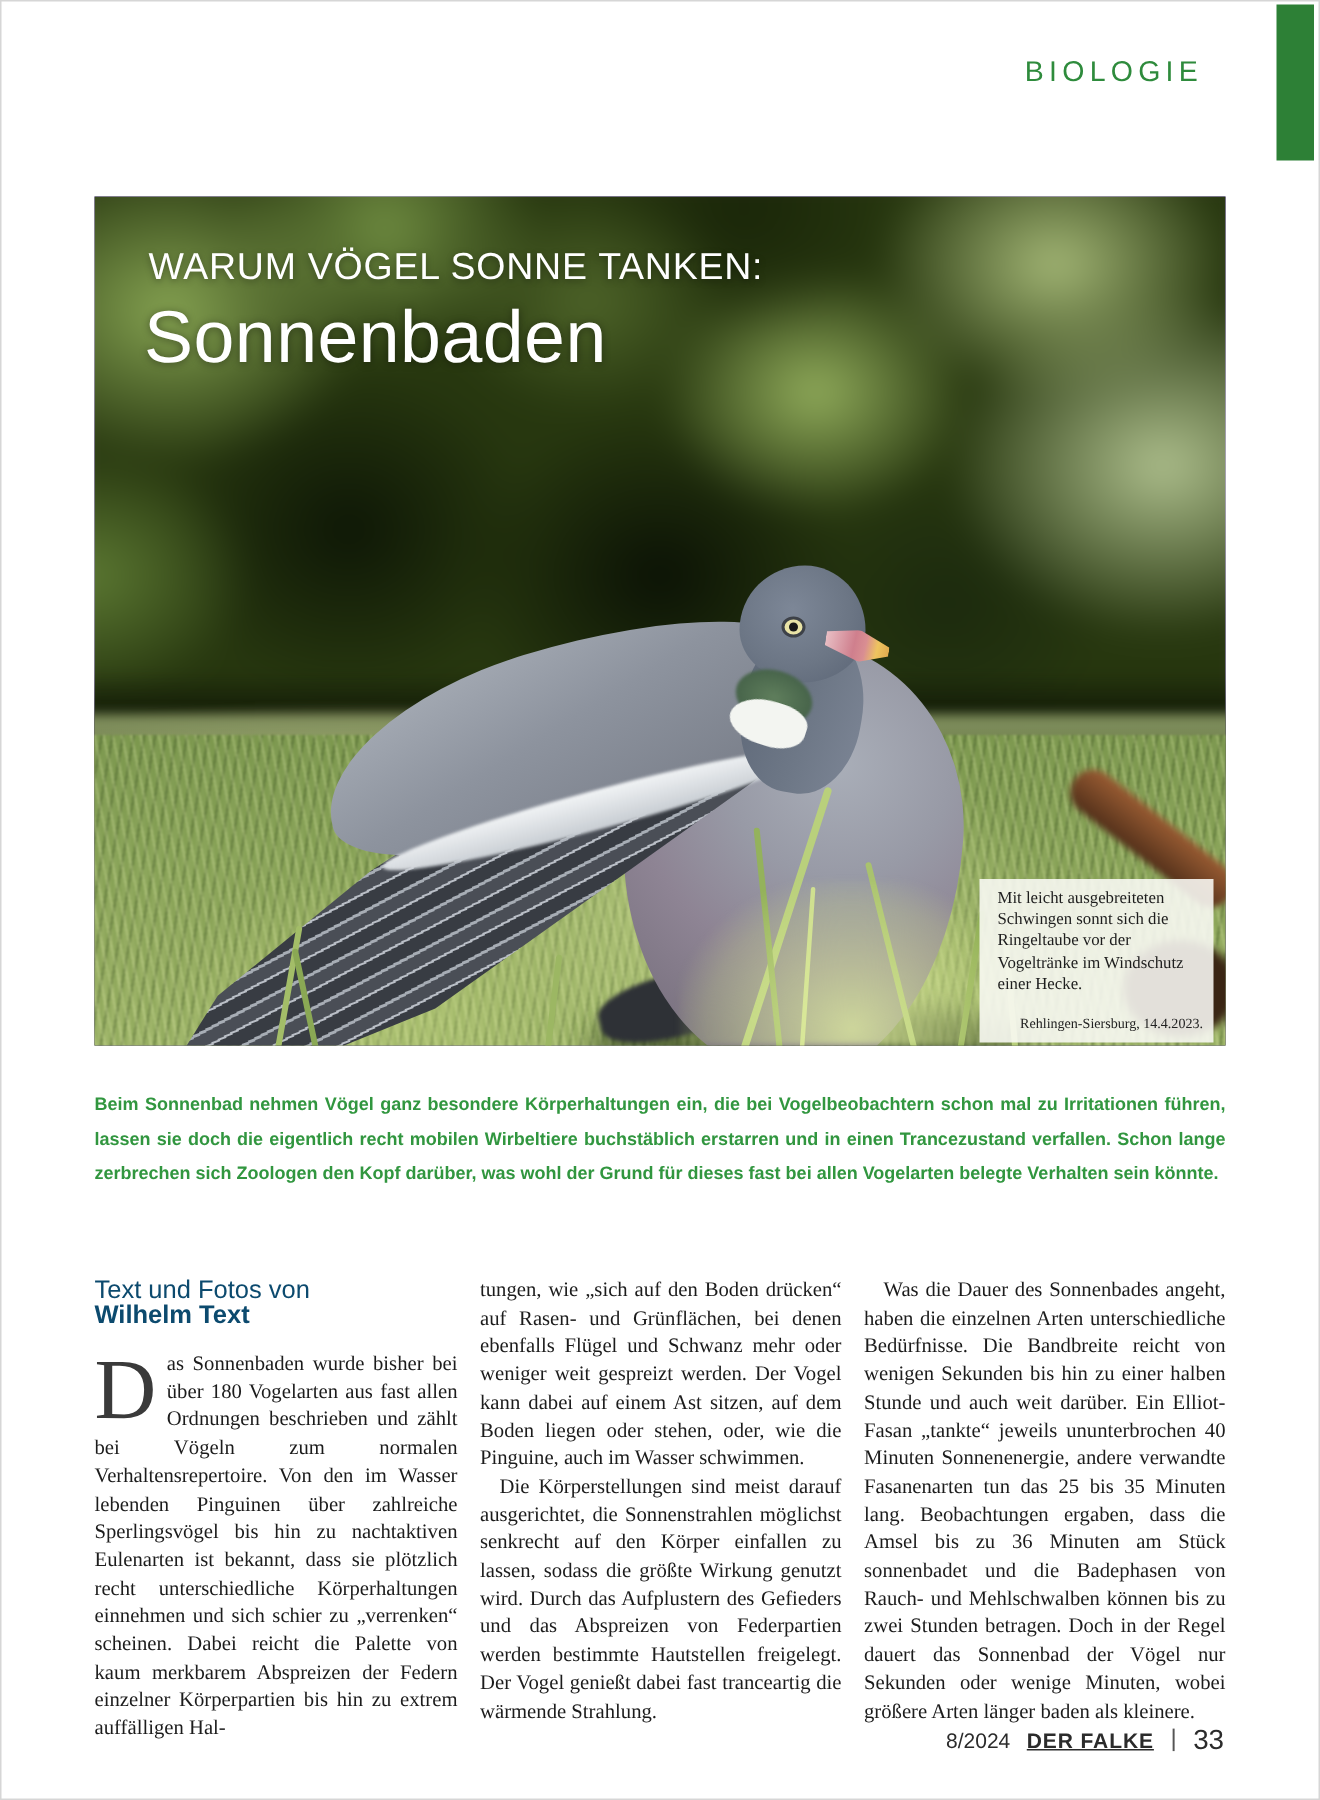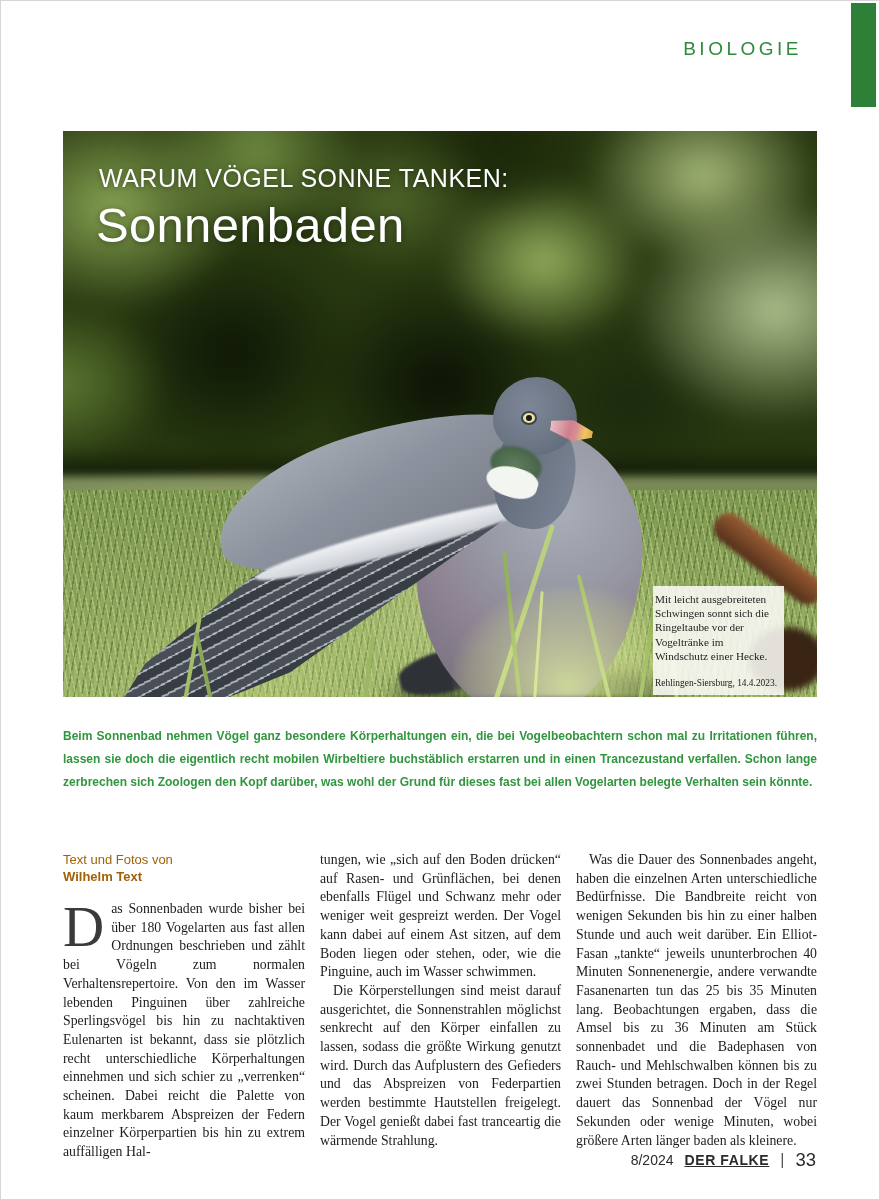--- a/index.html
+++ b/index.html
@@ -93,38 +93,38 @@
            transform-origin:bottom center; }
   .tuft { position:absolute; left:390px; bottom:0; width:230px; height:110px; z-index:12;
     background:radial-gradient(ellipse at 50% 90%, rgba(224,237,160,.8), rgba(210,226,140,.25) 60%, transparent 75%);
     filter:blur(2px); }
 
   
   .hero-kicker { position:absolute; left:36px; top:33px; z-index:14; color:#fff; font-size:25px;
     letter-spacing:.5px; text-shadow:0 1px 5px rgba(0,0,0,.35); }
   .hero-title { position:absolute; left:33px; top:66px; z-index:14; color:#fff; font-size:49px;
     font-weight:400; letter-spacing:.3px; text-shadow:0 1px 6px rgba(0,0,0,.4); }
-  .hero-caption { position:absolute; left:590px; top:455px; width:131px; z-index:13;
-    background:rgba(250,250,246,.88); padding:6px 7px 5px 2px;
+  .hero-caption { position:absolute; left:590px; top:455px; width:156px; z-index:13;
+    background:rgba(250,250,246,.88); padding:6px 7px 5px 12px;
     font-family:"Liberation Serif",serif; font-size:11.2px; line-height:14.2px; color:#1d1d1d; }
   .hero-caption .credit { display:block; text-align:right; font-size:9.4px; margin-top:13px; color:#222; }
 
   
   .intro { position:absolute; left:62px; top:724px; width:754px; color:#31963f;
     font-size:12px; line-height:23px; font-weight:700; text-align:justify;
     hyphens:auto; -webkit-hyphens:auto; }
 
   
   .col { position:absolute; top:850px; width:241px; font-family:"Liberation Serif",serif;
          font-size:13.8px; line-height:18.7px; color:#1c1c1c; }
   .col p { text-align:justify; hyphens:auto; -webkit-hyphens:auto; }
   .col1 { left:62px; width:242px; }
   .col2 { left:319px; }
   .col3 { left:575px; }
-  .byline { font-family:"Liberation Sans",sans-serif; font-size:13px; line-height:17px; color:#a16207; }
+  .byline { font-family:"Liberation Sans",sans-serif; font-size:17px; line-height:17px; color:#0c4a6e; }
   .byline b { display:block; }
   .first-p { margin-top:15px; }
   .dropcap { float:left; font-size:57px; line-height:46px; margin:4px 7px 0 0; color:#3a3a3a;
              font-family:"Liberation Serif",serif; }
   .indent { text-indent:13px; }
 
   
   .footer { position:absolute; top:1148px; right:63px; display:flex; align-items:center; gap:11px;
             color:#2b2b2b; }
   .footer .issue { font-size:14px; }

